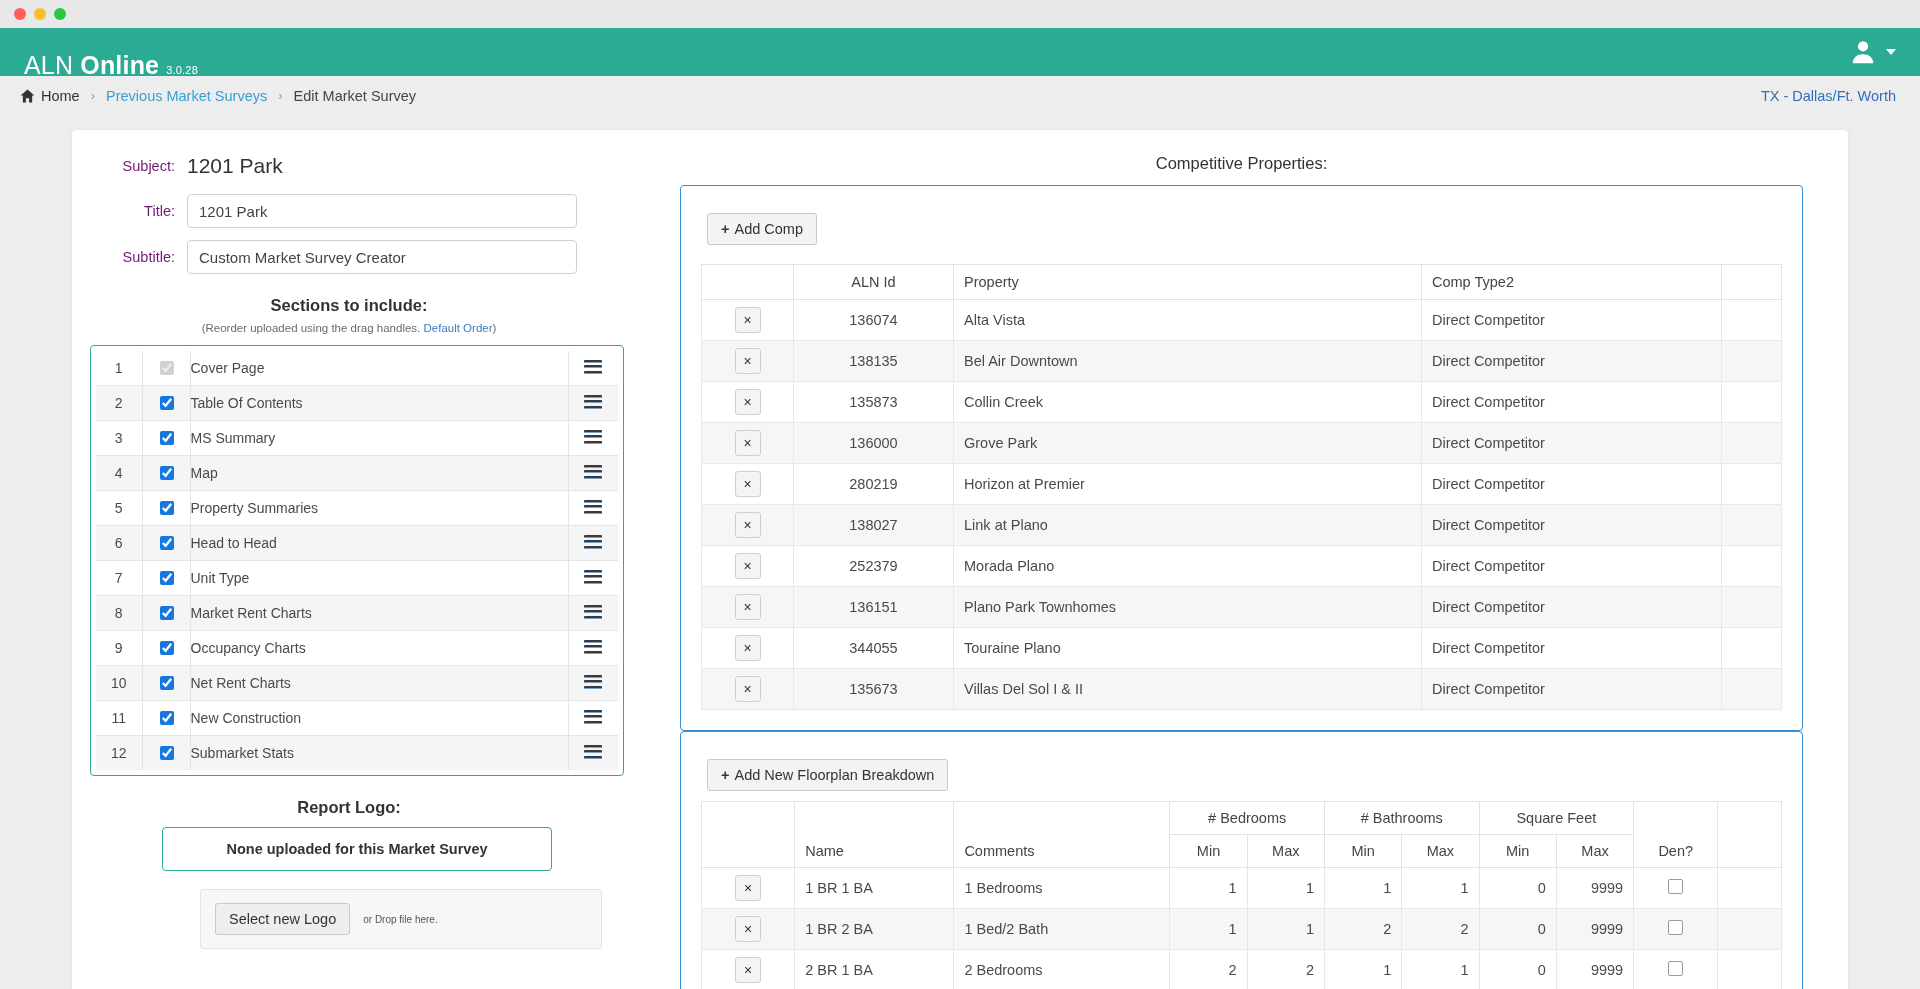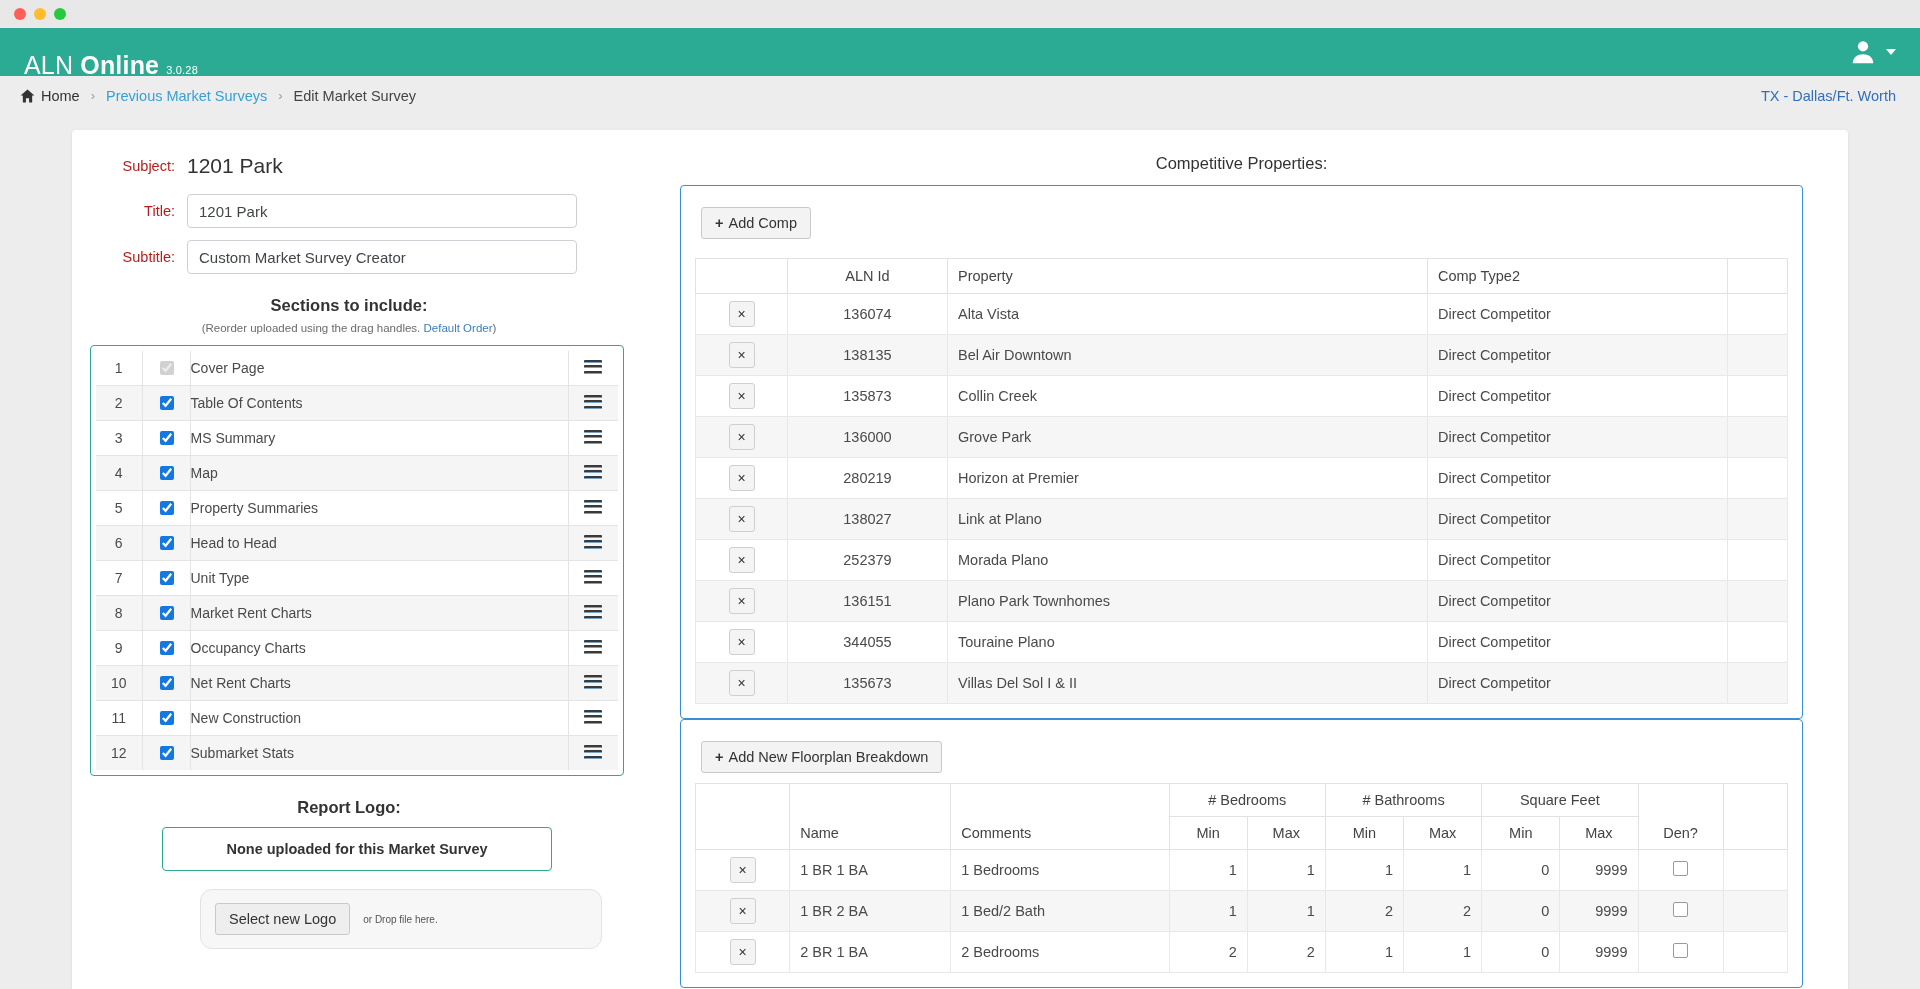--- a/index.html
+++ b/index.html
@@ -63,21 +63,21 @@
     box-shadow: 0 1px 3px rgba(0,0,0,.10);
     display: flex;
   }
   .col-left { width: 590px; padding: 24px 0 0 0; }
   .col-right { flex: 1; padding: 24px 45px 0 18px; }
 
   
   .form-row { display: flex; align-items: center; margin-bottom: 12px; }
   .form-label {
     width: 115px; text-align: right; padding-right: 12px;
-    font-size: 14.5px; color: #b91c1c;
+    font-size: 14.5px; color: #701a75;
   }
   .subject-row { margin-bottom: 16px; }
   .subject-value { font-size: 21px; color: #333; }
   .form-input {
     width: 390px; height: 34px;
     border: 1px solid #ccd0d4; border-radius: 4px;
     padding: 0 11px; font-size: 15px; color: #414549;
     font-family: "Liberation Sans", sans-serif;
     background: #fff;
   }
@@ -126,38 +126,38 @@
     color: #333; margin: 22px 0 10px 0; padding-right: 36px;
   }
   .logo-box {
     margin: 0 110px 0 90px;
     border: 1px solid #2bab93; border-radius: 4px;
     height: 44px; display: flex; align-items: center; justify-content: center;
     font-size: 14.5px; font-weight: 700; color: #333;
   }
   .dropzone {
     margin: 18px 60px 0 128px;
-    background: #f7f7f7; border: 1px solid #e3e3e3; border-radius: 12px;
+    background: #f7f7f7; border: 1px solid #e3e3e3; border-radius: 3px;
     padding: 13px 14px; display: flex; align-items: center; gap: 13px;
   }
   .btn-select {
     background: #eeeeee; border: 1px solid #c9c9c9; border-radius: 3px;
     padding: 7px 13px; font-size: 14.5px; color: #333;
     font-family: "Liberation Sans", sans-serif; cursor: pointer;
   }
   .drop-text { font-size: 10px; color: #555; }
 
   
   .panel-heading {
     text-align: center; font-size: 16.5px; font-weight: 400;
     color: #333; margin-bottom: 12px;
   }
   .panel {
     border: 1px solid #3a8fd4; border-radius: 4px;
-    padding: 14px; background: #fff;
+    padding: 20px; background: #fff;
   }
   .panel-toolbar { padding: 7px 6px 10px 6px; }
   .btn-add {
     background: #f3f3f3; border: 1px solid #c9c9c9; border-radius: 3px;
     padding: 7px 13px; font-size: 14.5px; color: #333;
     font-family: "Liberation Sans", sans-serif; cursor: pointer;
   }
   .btn-add .plus { font-weight: 700; margin-right: 5px; }
 
   table.grid { width: 100%; border-collapse: collapse; font-size: 14.5px; margin-top: 9px; }

